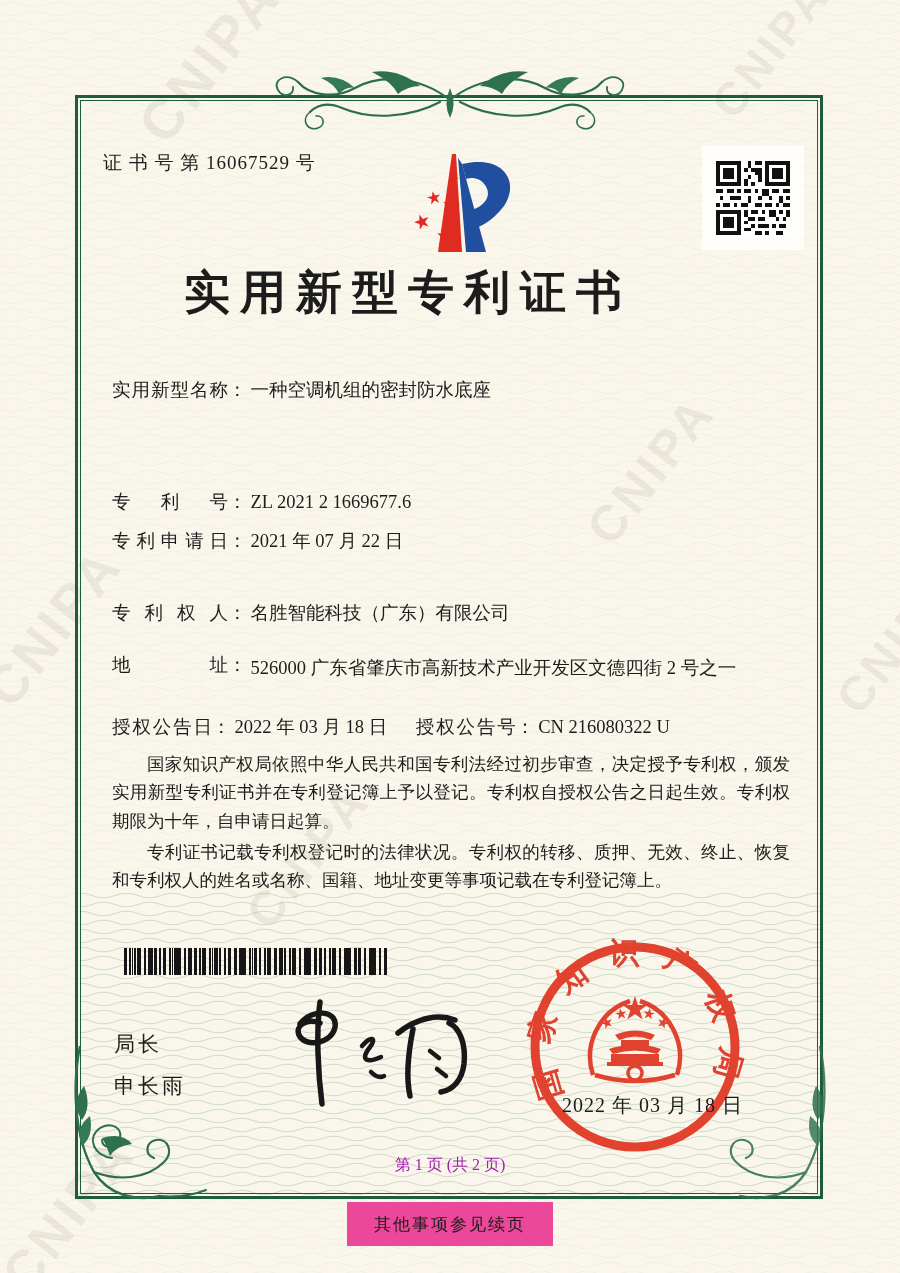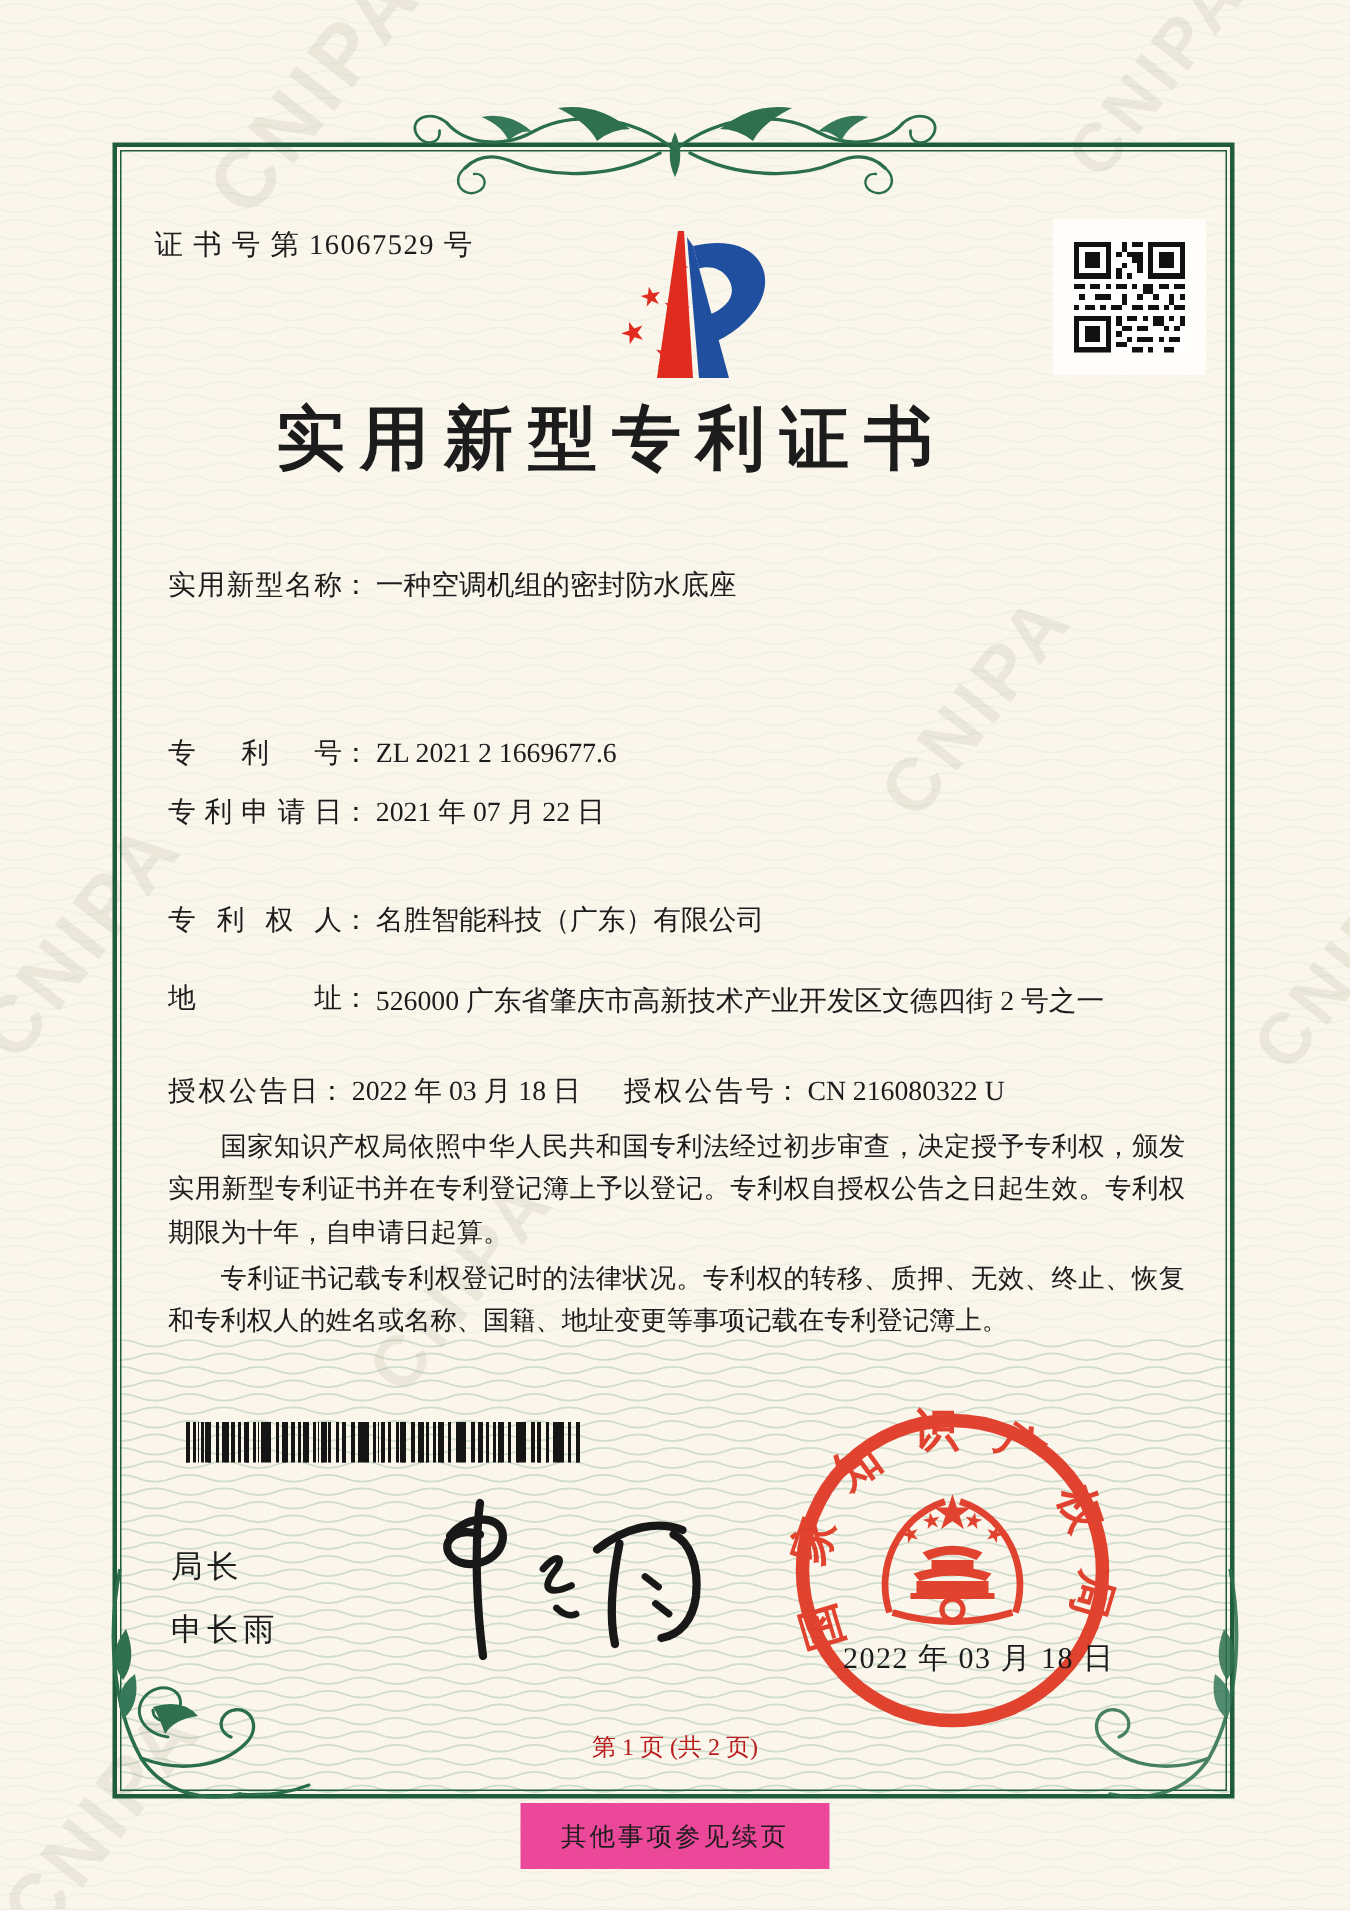--- a/index.html
+++ b/index.html
@@ -19,21 +19,21 @@
   .title{left:0;top:262px;width:816px;text-align:center;font-size:46px;font-weight:bold;
          letter-spacing:10px;z-index:3;}
   .frow{left:112px;z-index:3;font-size:18.5px;white-space:nowrap;}
   .flabel{display:inline-block;width:116px;text-align:justify;text-align-last:justify;}
   .flabel-sm{display:inline-block;width:100px;text-align:justify;text-align-last:justify;}
   .fvalue{margin-left:4px;}
   .addr-value{display:inline-block;width:512px;white-space:normal;vertical-align:top;line-height:1.8;}
   .bodytext{left:112px;top:750px;width:678px;z-index:3;font-size:17.5px;line-height:1.62;
             text-align:justify;}
   .bodytext p{margin:0 0 3px 0;text-indent:2em;}
-  .pagefoot{left:0;top:1155px;width:900px;text-align:center;font-size:16px;z-index:3;color:#b91c1c;}
+  .pagefoot{left:0;top:1155px;width:900px;text-align:center;font-size:16px;z-index:3;color:#a21caf;}
   .notebox{left:347px;top:1202px;width:206px;height:44px;background:#ec4899;z-index:6;
            display:flex;align-items:center;justify-content:center;font-size:17px;letter-spacing:2px;}
   .siglabel{left:114px;z-index:4;font-size:21px;letter-spacing:3px;color:#1d1d1d;}
   .barcode{left:124px;top:948px;width:264px;height:27px;z-index:3;
      background:
        repeating-linear-gradient(90deg,#151515 0 2px,rgba(0,0,0,0) 2px 5px),
        repeating-linear-gradient(90deg,#151515 0 1px,rgba(0,0,0,0) 1px 8px),
        repeating-linear-gradient(90deg,#151515 0 3px,rgba(0,0,0,0) 3px 13px);}
   .qrpatch{left:702px;top:146px;width:102px;height:104px;background:#fefdfa;z-index:3;}
   .sealdate{left:562px;top:1092px;z-index:6;font-size:20px;letter-spacing:1px;color:#1b1b1b;}

